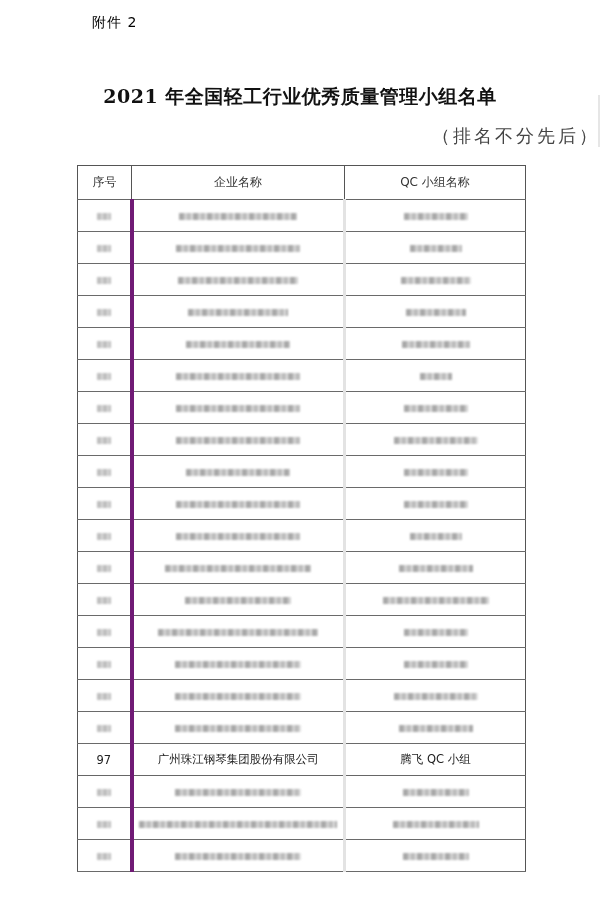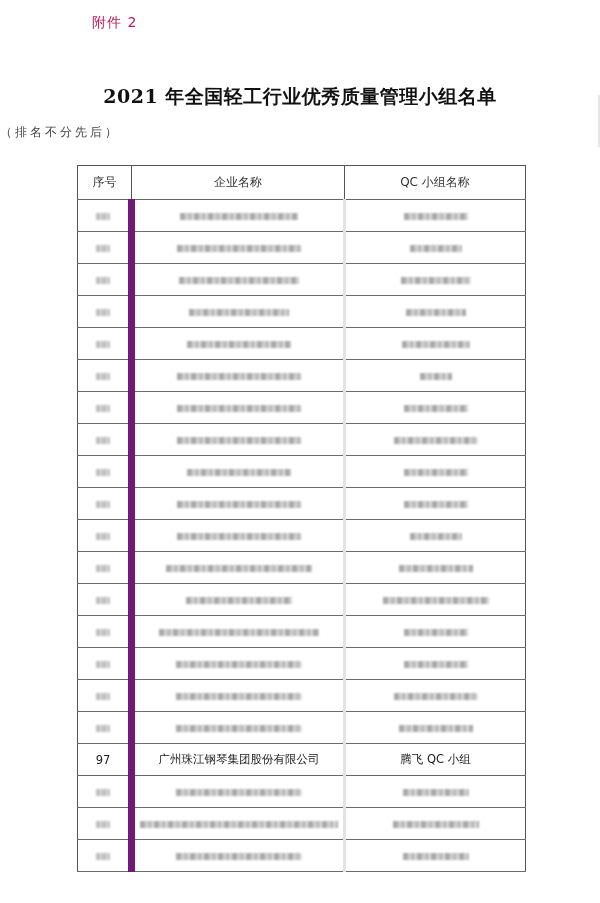--- a/index.html
+++ b/index.html
@@ -2,30 +2,30 @@
 <html><head>
   <meta charset="utf-8">
   <style>
     html, body { margin: 0; padding: 0; background: #ffffff; }
     body {
       width: 600px; height: 903px; position: relative; overflow: hidden;
       font-family: "DejaVu Sans", sans-serif; color: #222;
     }
     .attachment {
       position: absolute; left: 92px; top: 14px;
-      font-size: 14px; color: #be185d; letter-spacing: 1px;
+      font-size: 14px; color: #000000; letter-spacing: 1px;
     }
     .title {
       position: absolute; left: 0; width: 600px; top: 84px; text-align: center;
       font-family: "DejaVu Serif", serif; font-weight: bold; font-size: 19px;
       color: #111; letter-spacing: 0.5px;
     }
     .subtitle {
-      position: absolute; left: 0; width: 600px; top: 124px; text-align: left;
-      font-size: 12px; color: #444; letter-spacing: 3px;
+      position: absolute; left: 0; width: 600px; top: 124px; text-align: right;
+      font-size: 18px; color: #444; letter-spacing: 3px;
     }
     .edge-mark {
       position: absolute; left: 598px; top: 95px; width: 2px; height: 52px; background: #e6e6e6;
     }
     table.list {
       position: absolute; left: 77px; top: 165px; width: 448px;
       border-collapse: collapse; table-layout: fixed;
       border: 1px solid #555;
       padding-left: 29px;
     }
@@ -34,21 +34,21 @@
     table.list col.c3 { width: 181px; }
     table.list th, table.list td {
       border-left: 1px solid #555; border-right: 1px solid #555;
       border-bottom: 1px solid #666;
       text-align: center; vertical-align: middle;
       font-size: 11px; font-weight: normal; color: #333; padding: 0;
       overflow: hidden; white-space: nowrap;
     }
     table.list th { height: 33px; font-size: 12px; color: #333; }
     table.list td { height: 31px; }
-    table.list td.c1 { border-right: 7px solid #701a75; }
+    table.list td.c1 { border-right: 4px solid #701a75; }
     table.list td.c2 { border-right: 3px solid #e3e3e3; }
     tr.blur-row td { border-bottom: 1px solid #6a6a6a; }
     .redacted {
       display: inline-block; height: 7px; vertical-align: middle;
       background: repeating-linear-gradient(90deg, #9a9a9a 0 5px, #c9c9c9 5px 8px, #b0b0b0 8px 12px, #dcdcdc 12px 14px);
       filter: blur(0.8px); opacity: 0.85;
     }
     .redacted.num { background: repeating-linear-gradient(90deg, #b3b3b3 0 4px, #d4d4d4 4px 6px); }
     tr.visible-row td { color: #222; font-size: 11.5px; }
   </style>

